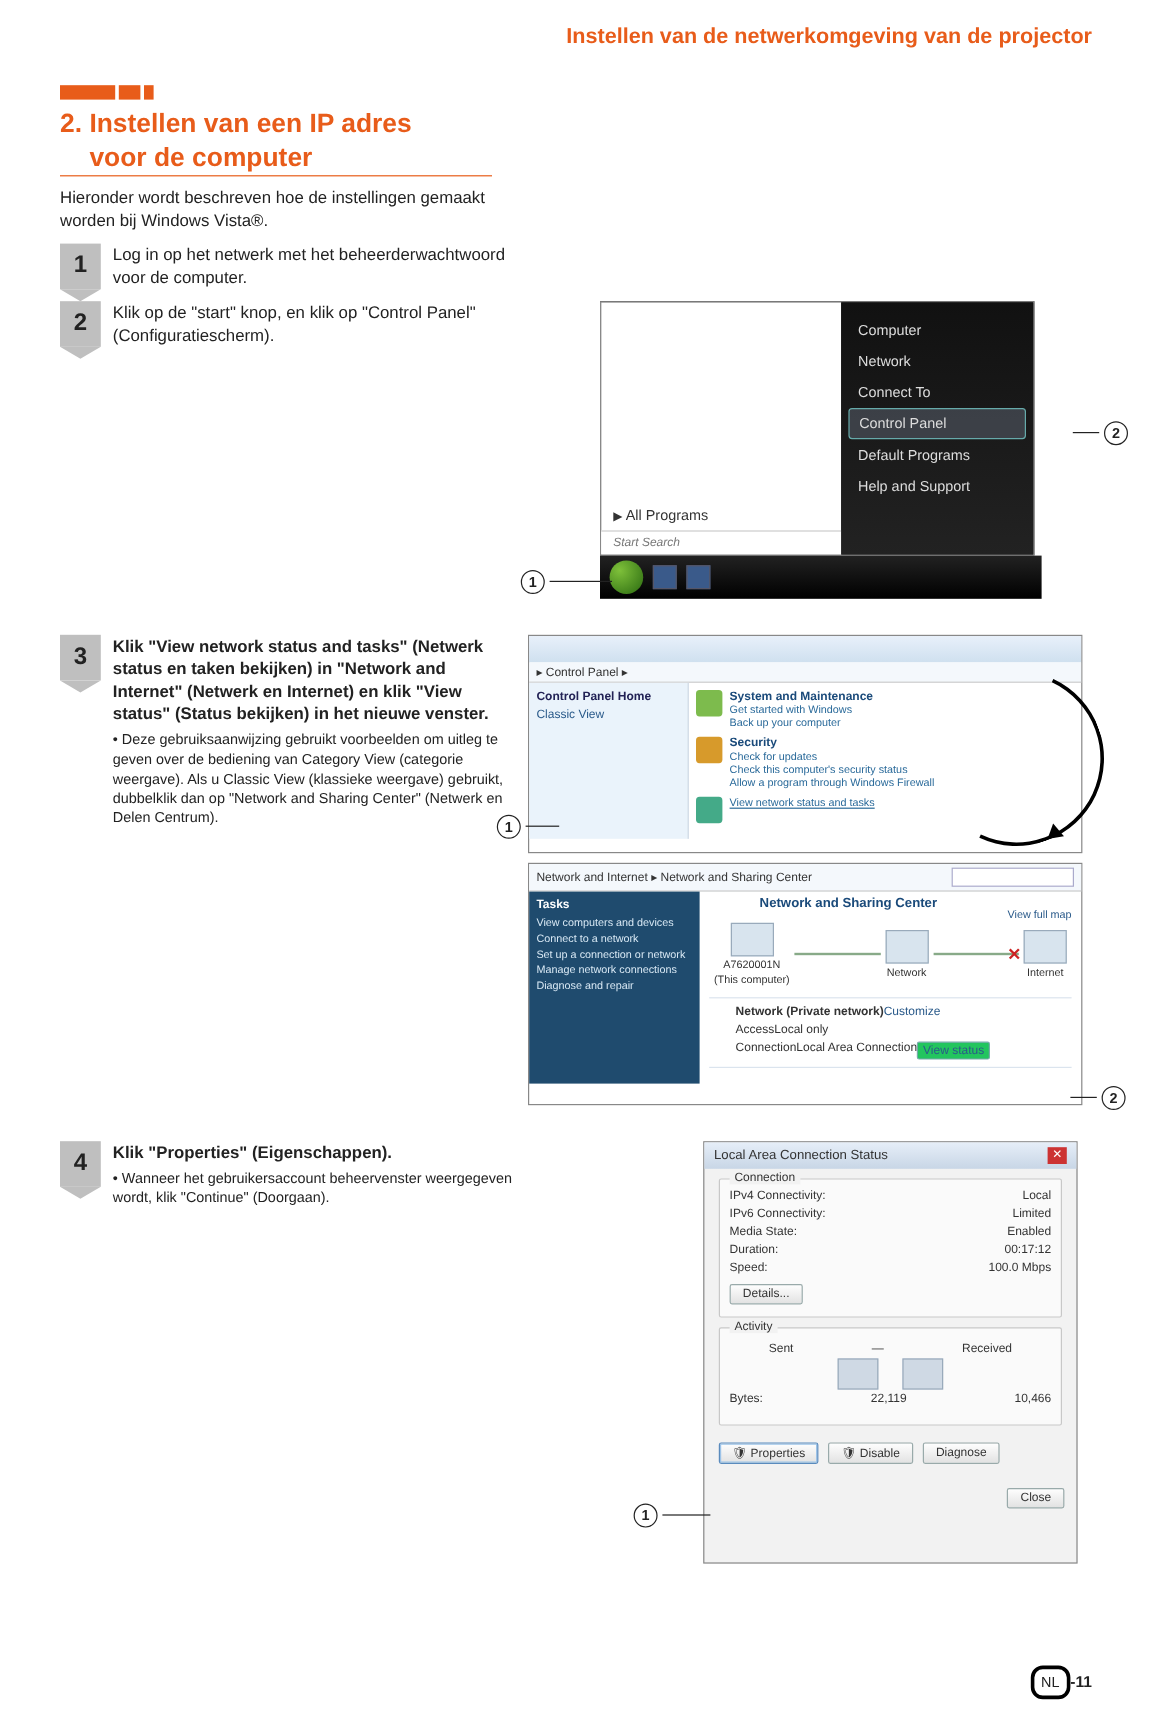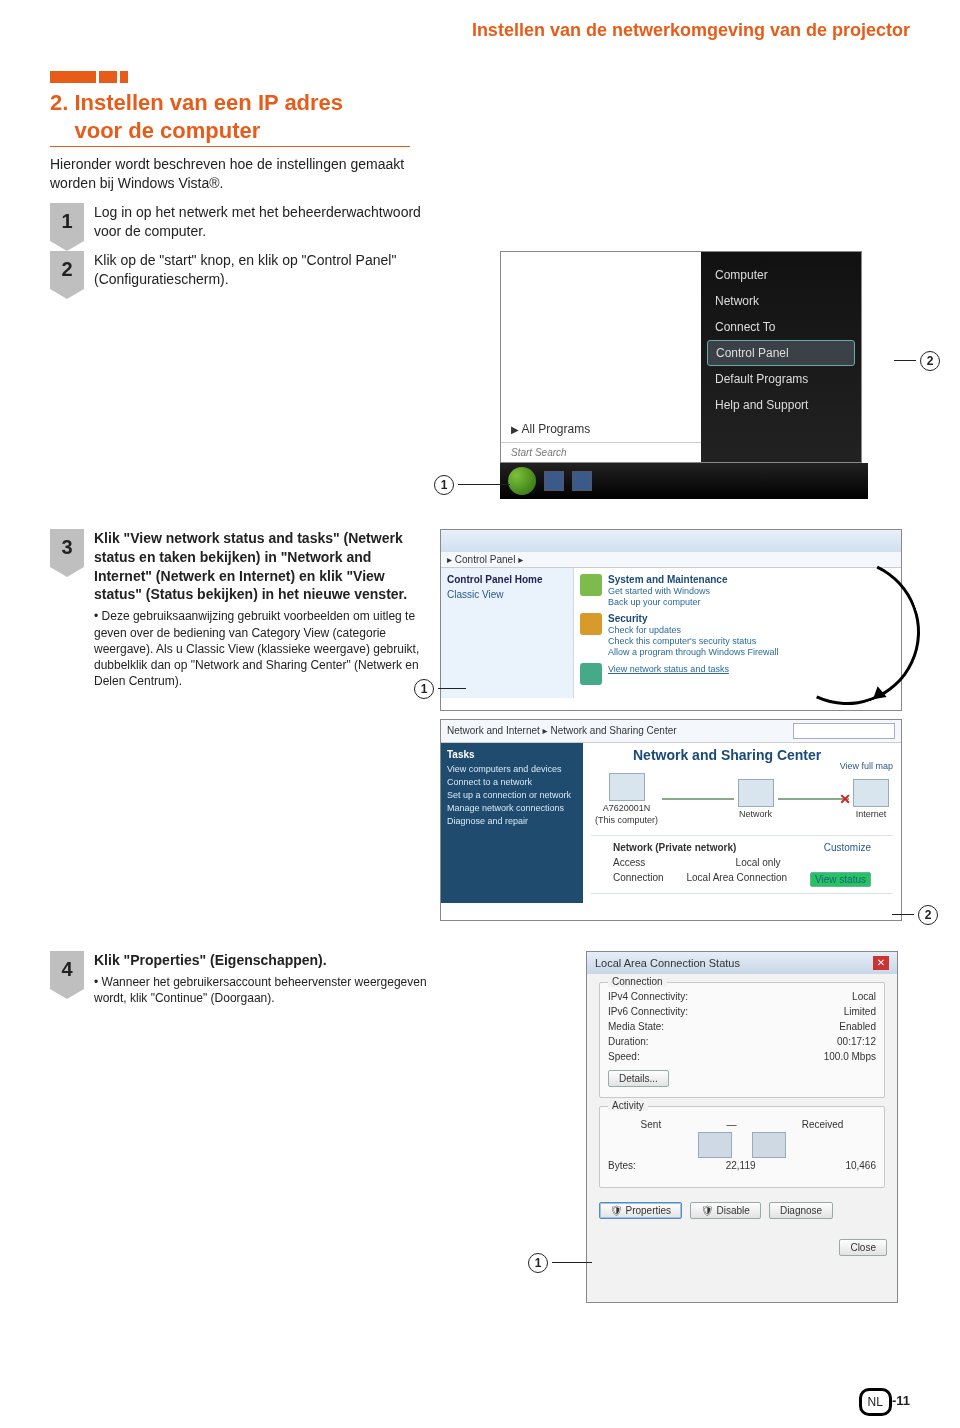--- a/index.html
+++ b/index.html
@@ -98,29 +98,29 @@
   .cp-link-hl{ color:#1a4a7a; text-decoration:underline;}
   
   .nsc{ width:460px; height:200px; background:#fff; margin-top:8px;}
   .nsc-crumb{ background:#f4f8fc; border-bottom:1px solid #ccc; padding:3px 6px; display:flex; justify-content:space-between; align-items:center;}
   .nsc-search{ width:100px; height:14px; border:1px solid #aac; background:#fff;}
   .nsc-body{ display:flex; height:160px;}
   .nsc-side{ width:130px; background:#1f4b6e; color:#fff; padding:6px; font-size:10px;}
   .nsc-side .t{font-weight:bold; margin-bottom:4px;}
   .nsc-side .ln{font-size:9px; margin:3px 0; color:#d8e8f4;}
   .nsc-main{ flex:1; padding:4px 8px;}
-  .nsc-title{ color:#1a4a7a; font-weight:bold; font-size:14px;padding-left:42px;}
+  .nsc-title{ color:#1a4a7a; font-weight:bold; font-size:11px;padding-left:42px;}
   .nsc-map{ display:flex; align-items:center; justify-content:space-between; border-bottom:1px solid #dbe4ee; padding:10px 4px; position:relative;}
   .node{ display:flex; flex-direction:column; align-items:center; font-size:9px; gap:2px;}
   .node .box{ width:34px; height:26px; background:#d8e4ee; border:1px solid #9ab;}
   .nsc-map .lineh{ flex:1; height:2px; background:#8a8; position:relative; margin:0 4px;}
   .redx{ position:absolute; right:-2px; top:-7px; color:#c22; font-weight:bold; font-size:14px;}
   .nsc-map .viewfull{ position:absolute; right:0; top:-2px; font-size:9px; color:#2a5a8a;}
   .nsc-net{ border-bottom:1px solid #dbe4ee; padding:4px;}
-  .nsc-net .row{display:flex; justify-content:space-between; font-size:10px; padding:2px 18px;}
+  .nsc-net .row{display:flex; font-size:10px; padding:2px 18px;}
   .vstat{ border:1px solid #7aa; padding:1px 4px; border-radius:2px; color:#2a5a8a; background:#22c55e;}
   
   .lac{ width:310px; height:350px; background:#f2f2f2; margin-left:auto; margin-right:12px;}
   .lac-title{ background:linear-gradient(#e6eef8,#c8d6e6); padding:4px 8px; font-size:11px; display:flex; justify-content:space-between; align-items:center;}
   .lac-title .x{ background:#c33; color:#fff; width:16px; height:14px; text-align:center; line-height:14px; font-size:10px;}
   .lac-tab{ background:#fff; border-bottom:1px solid #ccc; padding:4px 8px; font-size:11px;}
   .lac-body{ padding:8px 12px; font-size:10px;}
   .lac-group{ border:1px solid #c8c8c8; border-radius:2px; padding:6px 8px 10px 8px; margin-bottom:8px; position:relative; background:#fafafa;}
   .lac-group .g-title{ position:absolute; top:-7px; left:8px; background:#f2f2f2; padding:0 4px; font-size:10px;}
   .kv{ display:flex; justify-content:space-between; padding:2px 0;}

